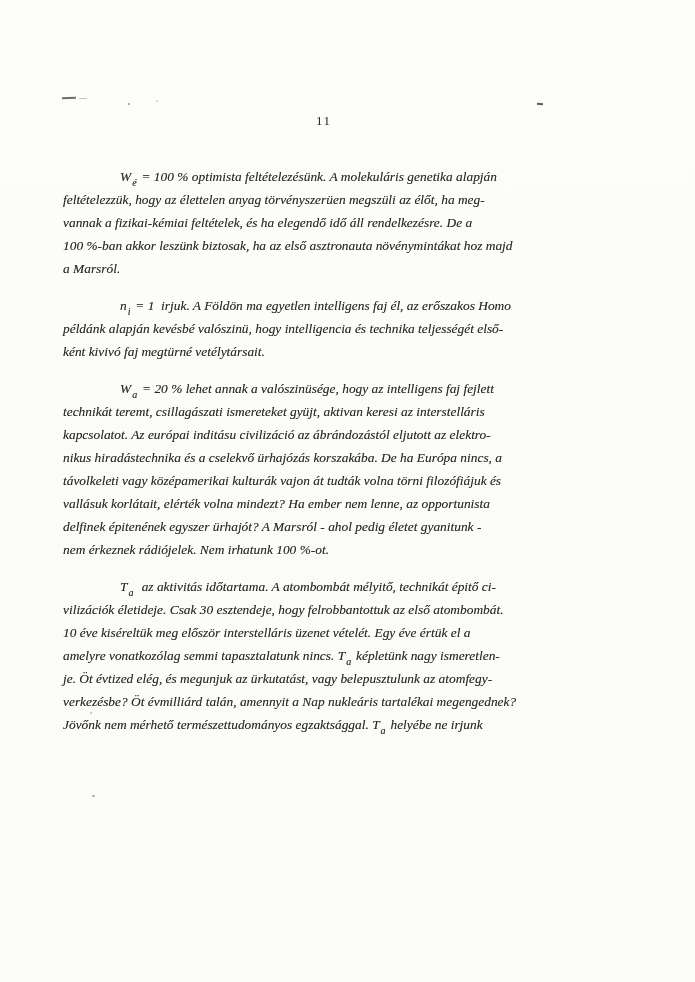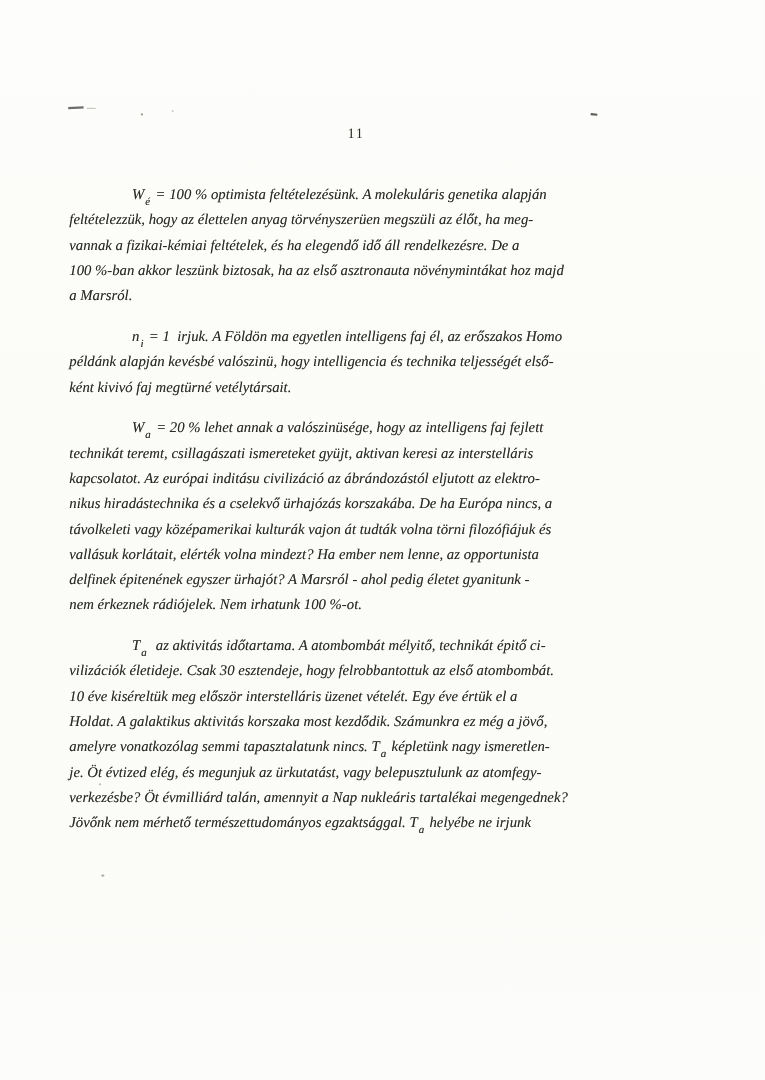--- a/index.html
+++ b/index.html
@@ -101,20 +101,19 @@
         <div class="line">nikus hiradástechnika és a cselekvő ürhajózás korszakába. De ha Európa nincs, a</div>
         <div class="line">távolkeleti vagy középamerikai kulturák vajon át tudták volna törni filozófiájuk és</div>
         <div class="line">vallásuk korlátait, elérték volna mindezt? Ha ember nem lenne, az opportunista</div>
         <div class="line">delfinek épitenének egyszer ürhajót? A Marsról - ahol pedig életet gyanitunk -</div>
         <div class="line">nem érkeznek rádiójelek. Nem irhatunk 100 %-ot.</div>
       </div>
       <div class="paragraph">
         <div class="line"><span>T</span><span class="sub">a</span><span>  az aktivitás időtartama. A atombombát mélyitő, technikát épitő ci-</span></div>
         <div class="line">vilizációk életideje. Csak 30 esztendeje, hogy felrobbantottuk az első atombombát.</div>
         <div class="line">10 éve kiséreltük meg először interstelláris üzenet vételét. Egy éve értük el a</div>
-        <div class="line">Holdat. A galaktikus aktivitás korszaka most kezdődik. Számunkra ez még a jövő,</div>
         <div class="line"><span>amelyre vonatkozólag semmi tapasztalatunk nincs. T</span><span class="sub">a</span><span> képletünk nagy ismeretlen-</span></div>
         <div class="line">je. Öt évtized elég, és megunjuk az ürkutatást, vagy belepusztulunk az atomfegy-</div>
         <div class="line">verkezésbe? Öt évmilliárd talán, amennyit a Nap nukleáris tartalékai megengednek?</div>
         <div class="line"><span>Jövőnk nem mérhető természettudományos egzaktsággal. T</span><span class="sub">a</span><span> helyébe ne irjunk</span></div>
       </div>
     </div>
 </div>
 
 </body></html>

